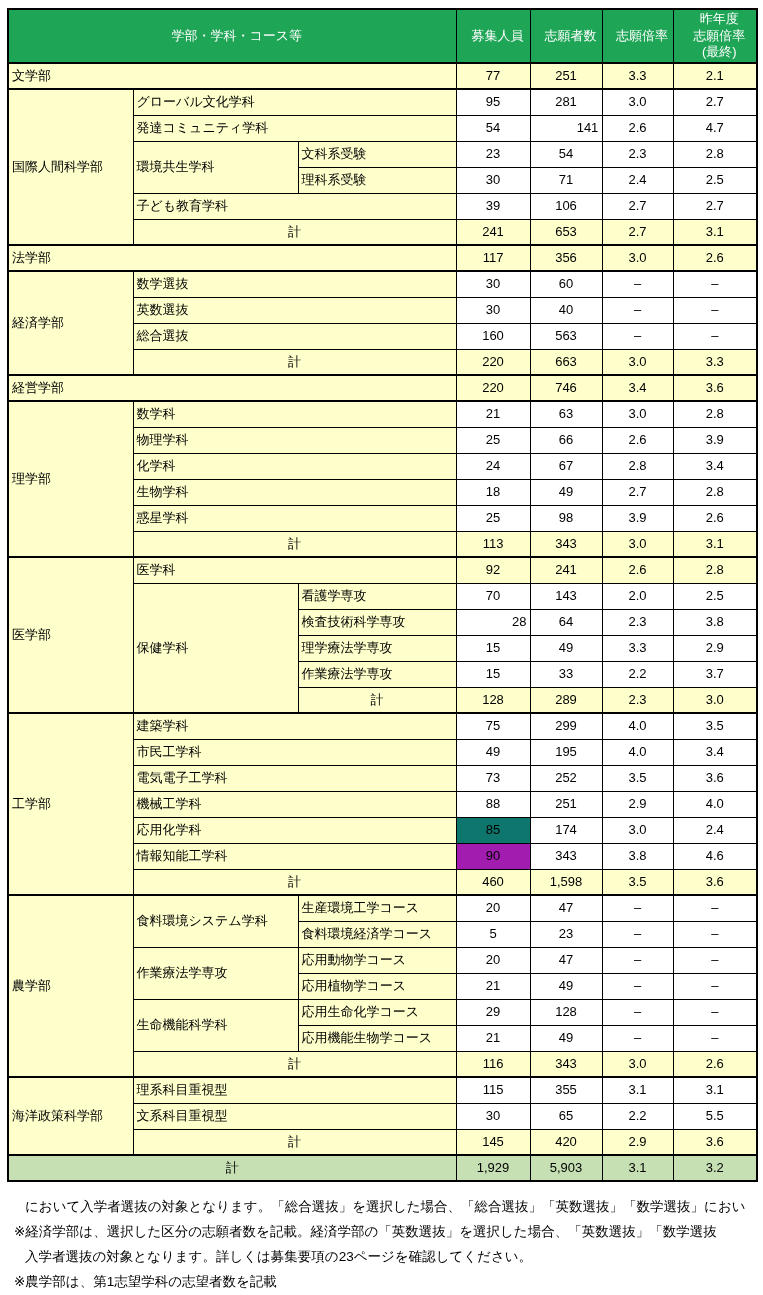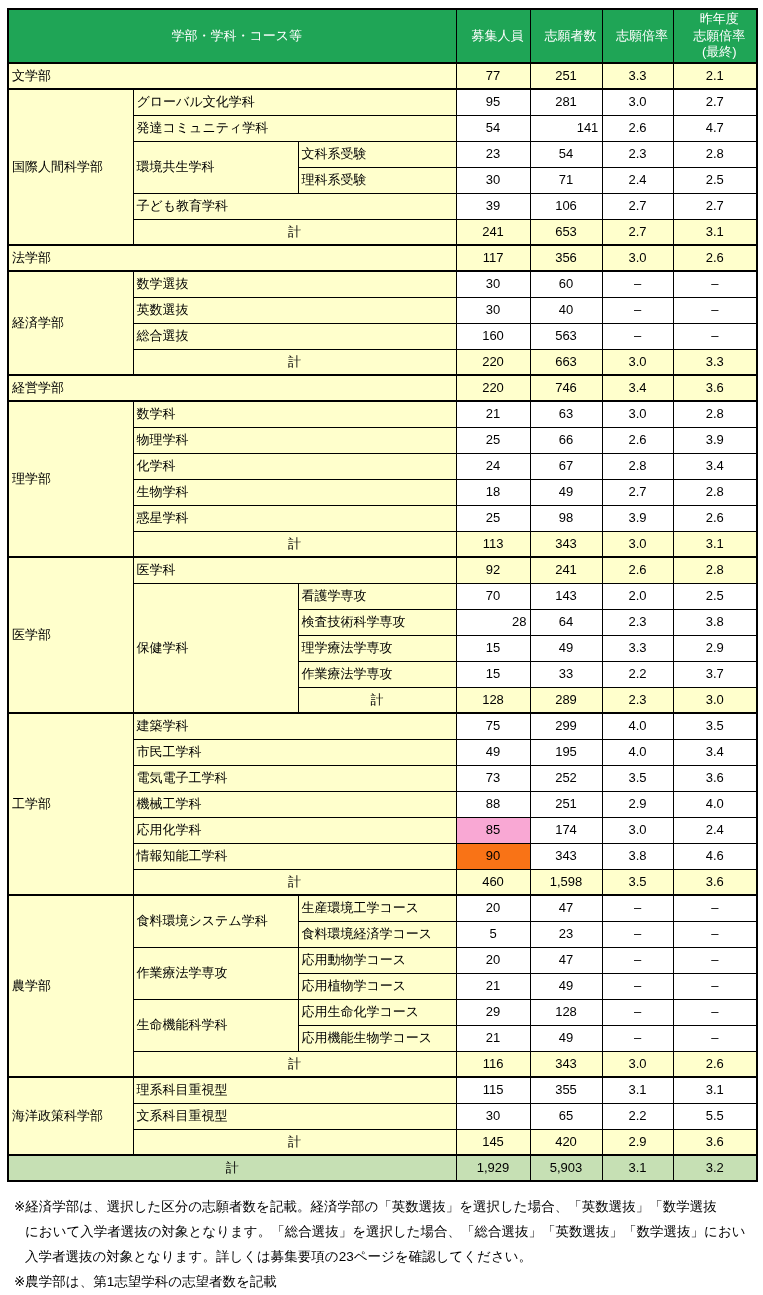--- a/index.html
+++ b/index.html
@@ -267,28 +267,28 @@
         </tr>
         <tr>
           <td colspan="2" class="n" style="background: rgb(255, 255, 204);">機械工学科</td>
           <td class="w" style="background: rgb(255, 255, 255);">88</td>
           <td class="w" style="background: rgb(255, 255, 255);">251</td>
           <td class="w" style="background: rgb(255, 255, 255);">2.9</td>
           <td class="w" style="background: rgb(255, 255, 255);">4.0</td>
         </tr>
         <tr>
           <td colspan="2" class="n" style="background: rgb(255, 255, 204);">応用化学科</td>
-          <td class="w" style="background: #f9a8d4;">85</td>
+          <td class="w" style="background: #0f766e;">85</td>
           <td class="w" style="background: rgb(255, 255, 255);">174</td>
           <td class="w" style="background: rgb(255, 255, 255);">3.0</td>
           <td class="w" style="background: rgb(255, 255, 255);">2.4</td>
         </tr>
         <tr>
           <td colspan="2" class="n" style="background: rgb(255, 255, 204);">情報知能工学科</td>
-          <td class="w" style="background: #f97316; margin-top: 44px;">90</td>
+          <td class="w" style="background: #a21caf; margin-top: 44px;">90</td>
           <td class="w" style="background: rgb(255, 255, 255);">343</td>
           <td class="w" style="background: rgb(255, 255, 255);">3.8</td>
           <td class="w" style="background: rgb(255, 255, 255);">4.6</td>
         </tr>
         <tr>
           <td colspan="2" class="t" style="background: rgb(255, 255, 204);">計</td>
           <td class="y" style="background: rgb(255, 255, 204);">460</td>
           <td class="y" style="background: rgb(255, 255, 204);">1,598</td>
           <td class="y" style="background: rgb(255, 255, 204);">3.5</td>
           <td class="y" style="background: rgb(255, 255, 204);">3.6</td>
@@ -372,18 +372,18 @@
           <td colspan="3" class="g" style="background: rgb(198, 224, 180);">計</td>
           <td class="gv" style="background: rgb(198, 224, 180);">1,929</td>
           <td class="gv" style="background: rgb(198, 224, 180);">5,903</td>
           <td class="gv" style="background: rgb(198, 224, 180);">3.1</td>
           <td class="gv" style="background: rgb(198, 224, 180);">3.2</td>
         </tr>
       </tbody>
   </table>
 
   <div class="notes">
+      <div class="note cont">において入学者選抜の対象となります。「総合選抜」を選択した場合、「総合選抜」「英数選抜」「数学選抜」におい</div>
       <div class="note">※経済学部は、選択した区分の志願者数を記載。経済学部の「英数選抜」を選択した場合、「英数選抜」「数学選抜</div>
-      <div class="note cont">において入学者選抜の対象となります。「総合選抜」を選択した場合、「総合選抜」「英数選抜」「数学選抜」におい</div>
       <div class="note cont">入学者選抜の対象となります。詳しくは募集要項の23ページを確認してください。</div>
       <div class="note">※農学部は、第1志望学科の志望者数を記載</div>
     </div>
 </div>
 
 </body></html>

